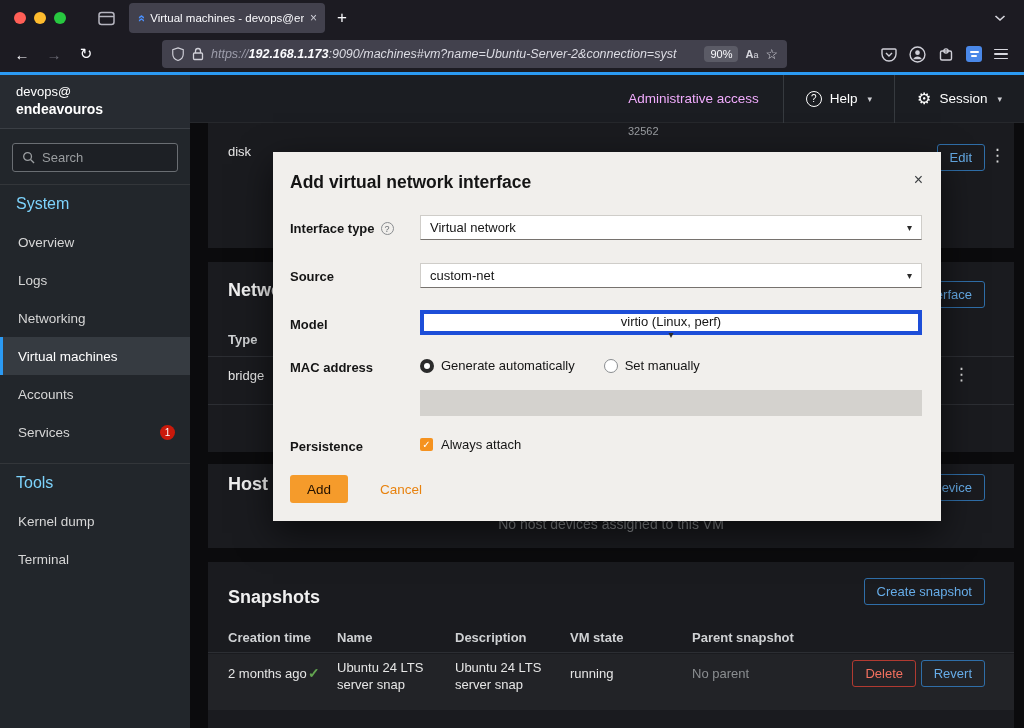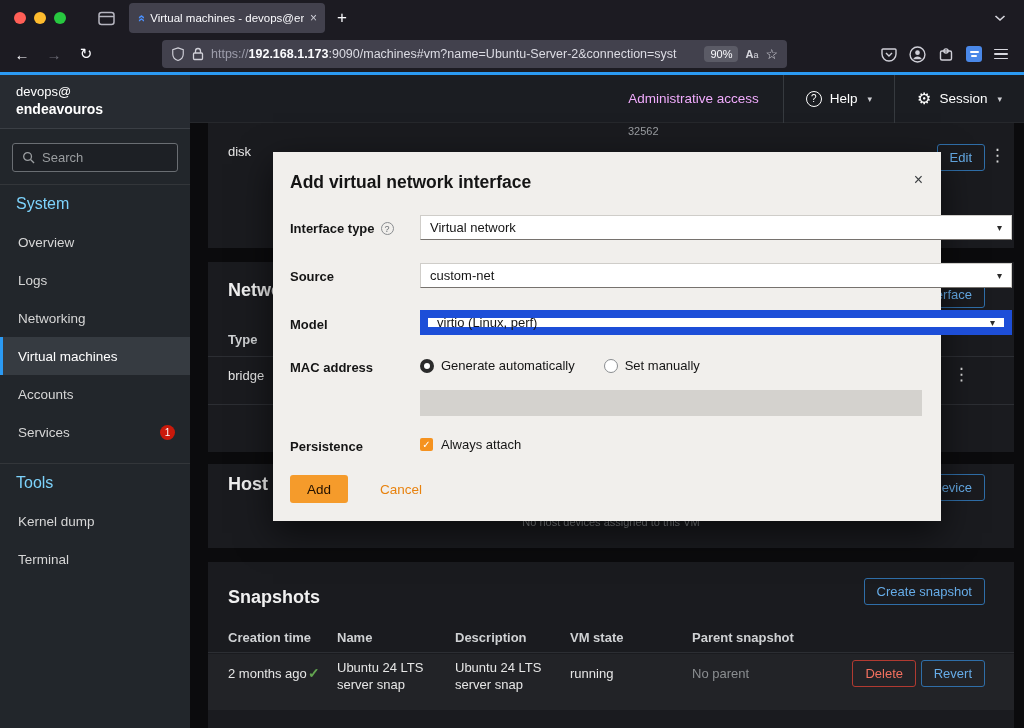--- a/index.html
+++ b/index.html
@@ -16,21 +16,21 @@
   .favicon { color:#4a90ff; font-weight:700; font-size:13px; display:inline-block; transform:rotate(-90deg); line-height:1; }
   .tab-title { flex:1; white-space:nowrap; overflow:hidden; }
   .tab-close { color:#cfcfd8; font-size:12px; }
   .newtab { margin-left:12px; color:#fbfbfe; font-size:17px; }
   .tabs-chevron { margin-left:auto; margin-right:18px; display:flex; }
 
   .navbar { height:36px; background:#1c1b22; display:flex; align-items:center; padding:0 8px; gap:4px; }
   .nav-btn { width:28px; height:28px; display:flex; align-items:center; justify-content:center; color:#fbfbfe; font-size:15px; border-radius:4px; }
   .nav-btn.disabled { color:#6b6b75; }
   .urlbar { margin-left:58px; width:625px; height:28px; background:#42414d; border-radius:4px; display:flex; align-items:center; gap:7px; padding:0 9px; color:#fbfbfe; font-size:12.5px; }
-  .url-text { flex:1; white-space:nowrap; overflow:hidden; }
+  .url-text { flex:1; white-space:nowrap; overflow:hidden;font-style:italic; }
   .u-proto { color:#9d9dab; }
   .u-host { color:#fbfbfe; font-weight:700; }
   .u-path { color:#dcdce4; }
   .zoom-badge { background:#5b5b66; border-radius:4px; padding:2px 6px; font-size:11px; color:#fbfbfe; }
   .translate-ic { color:#d7d7de; font-size:11px; font-weight:700; }
   .translate-ic .small-a { font-size:9px; font-weight:400; }
   .star { color:#d7d7de; font-size:14px; }
   .nav-right { margin-left:auto; display:flex; align-items:center; gap:12px; margin-right:8px; }
   .blue-ext { width:16px; height:16px; border-radius:3px; background:#4a88e8; display:flex; flex-direction:column; justify-content:center; align-items:center; gap:2px; }
   .blue-ext .bar { width:9px; height:2px; background:#fff; border-radius:1px; display:block; }
@@ -70,30 +70,30 @@
   .card-title { position:absolute; font-size:18px; font-weight:700; color:#f0f0f0; }
   .col-head { position:absolute; font-size:13px; font-weight:700; color:#cfd1d3; }
   .thead-line { position:absolute; left:0; right:0; border-bottom:1px solid #2c2e33; }
   .kebab { position:absolute; color:#d8d8d8; font-size:17px; line-height:1; }
   .btn { position:absolute; display:flex; align-items:center; justify-content:center; border-radius:3px; font-size:13px; background:transparent; height:27px; padding:0 12px; }
   .btn-blue { border:1px solid #2f6ea8; color:#66ace8; }
   .btn-red { border:1px solid #b13a31; color:#f4705f; }
   .row-band { position:absolute; left:0; right:0; background:#222327; }
   .check-green { position:absolute; color:#63a450; font-size:14px; font-weight:700; }
   .wrap-cell { position:absolute; font-size:13px; color:#e6e6e6; width:98px; line-height:17px; }
-  .empty-center { position:absolute; left:0; right:0; text-align:center; font-size:11px; color:#8a8d90; }
+  .empty-center { position:absolute; left:0; right:0; text-align:center; font-size:14px; color:#8a8d90; }
 
   
   .modal { position:absolute; left:273px; top:152px; width:668px; height:369px; background:#f1efec; box-shadow:0 12px 34px rgba(0,0,0,.6); z-index:20; color:#151515; }
   .modal-title { position:absolute; left:17px; top:20px; font-size:17.5px; font-weight:700; }
   .modal-close { position:absolute; right:18px; top:19px; font-size:16px; color:#3c3f42; }
   .m-label { position:absolute; left:17px; font-size:13px; font-weight:700; display:flex; align-items:center; gap:6px; }
   .help-circ { width:13px; height:13px; border:1px solid #8a8d90; border-radius:50%; color:#6a6e73; font-size:9px; font-weight:400; display:inline-flex; align-items:center; justify-content:center; }
-  .pf-select { position:absolute; left:147px; width:592px; height:25px; background:#fff; border:1px solid #cfcdc9; border-bottom-color:#76726e; display:flex; align-items:center; justify-content:space-between; padding:0 9px; font-size:13px; }
-  .pf-select.focused { border:8px solid #1d4ed8; }
+  .pf-select { position:absolute; left:147px; width:502px; height:25px; background:#fff; border:1px solid #cfcdc9; border-bottom-color:#76726e; display:flex; align-items:center; justify-content:space-between; padding:0 9px; font-size:13px; }
+  .pf-select.focused { border:4px solid #1d4ed8;flex-direction:column; }
   .sel-caret { font-size:10px; color:#2b2b2b; }
   .radio-row { position:absolute; left:147px; top:206px; display:flex; align-items:center; gap:7px; font-size:13px; }
   .radio { width:14px; height:14px; border-radius:50%; background:#fff; border:1px solid #8a8d90; flex-shrink:0; }
   .radio.checked { border:4.5px solid #2b2b2b; }
   .radio-gap { margin-left:22px; }
   .mac-input { position:absolute; left:147px; top:238px; width:502px; height:26px; background:#d4d2ce; }
   .check-row { position:absolute; left:147px; top:285px; display:flex; align-items:center; gap:8px; font-size:13px; }
   .checkbox { width:13px; height:13px; border-radius:2px; background:#f5921f; color:#fff; font-size:10px; display:flex; align-items:center; justify-content:center; line-height:1; }
   .btn-add { position:absolute; left:17px; top:323px; height:28px; padding:0 17px; background:#f59b2b; border:none; border-radius:3px; font-size:13.5px; color:#201000; display:flex; align-items:center; }
   .cancel-link { position:absolute; left:107px; top:330px; color:#e8820e; font-size:13.5px; }

